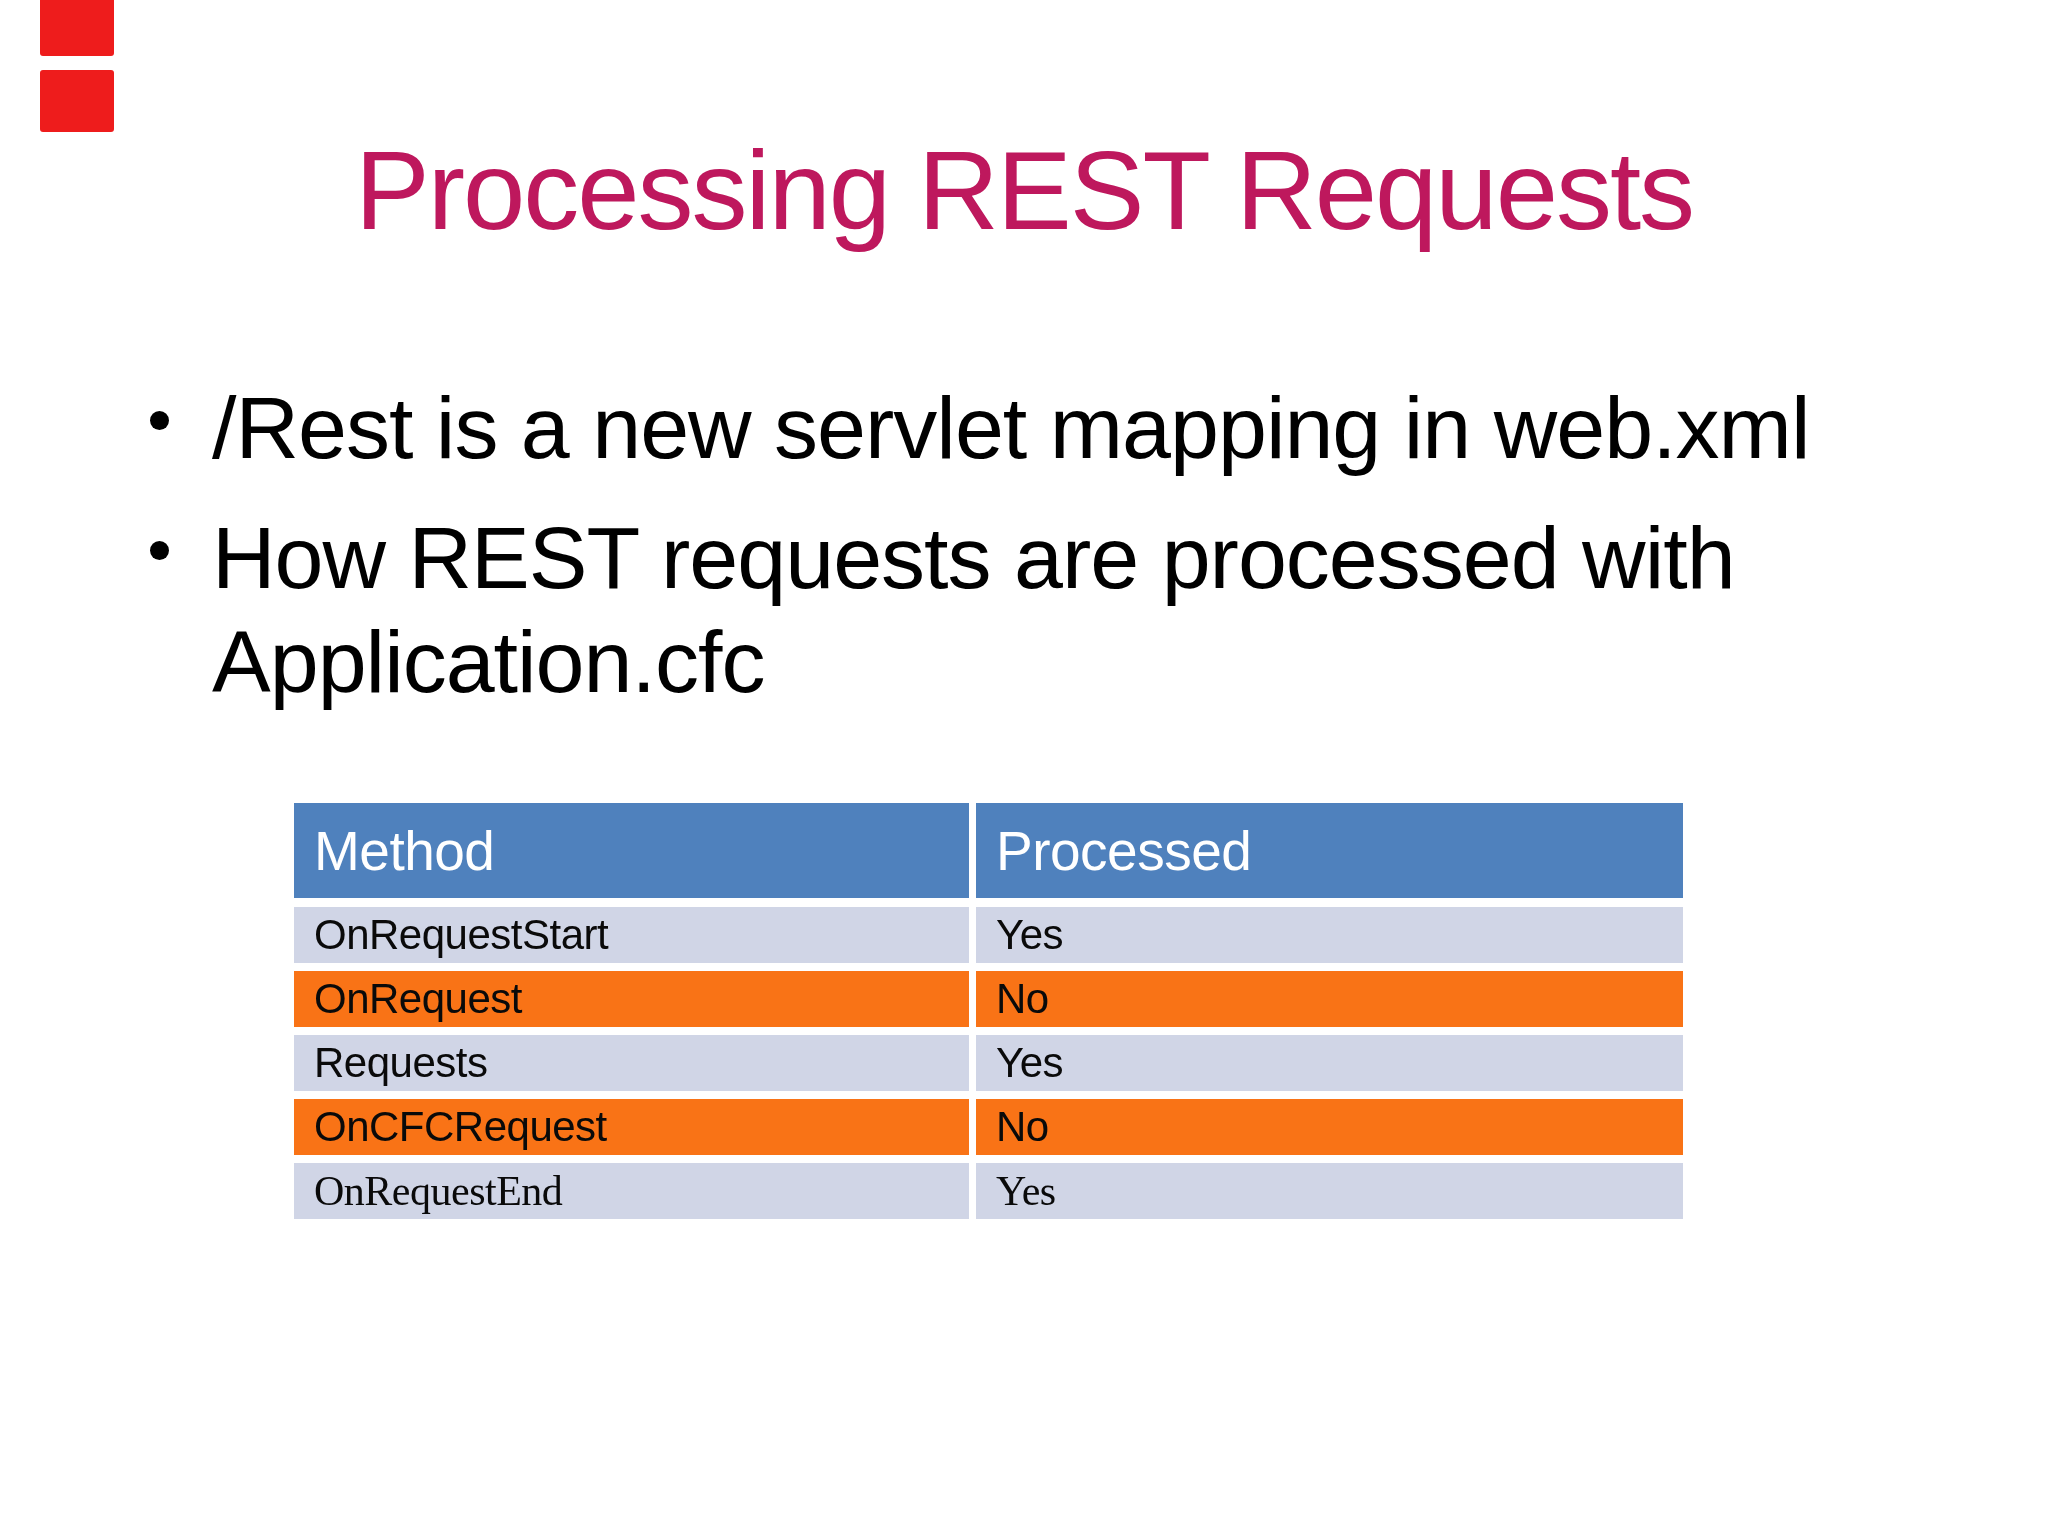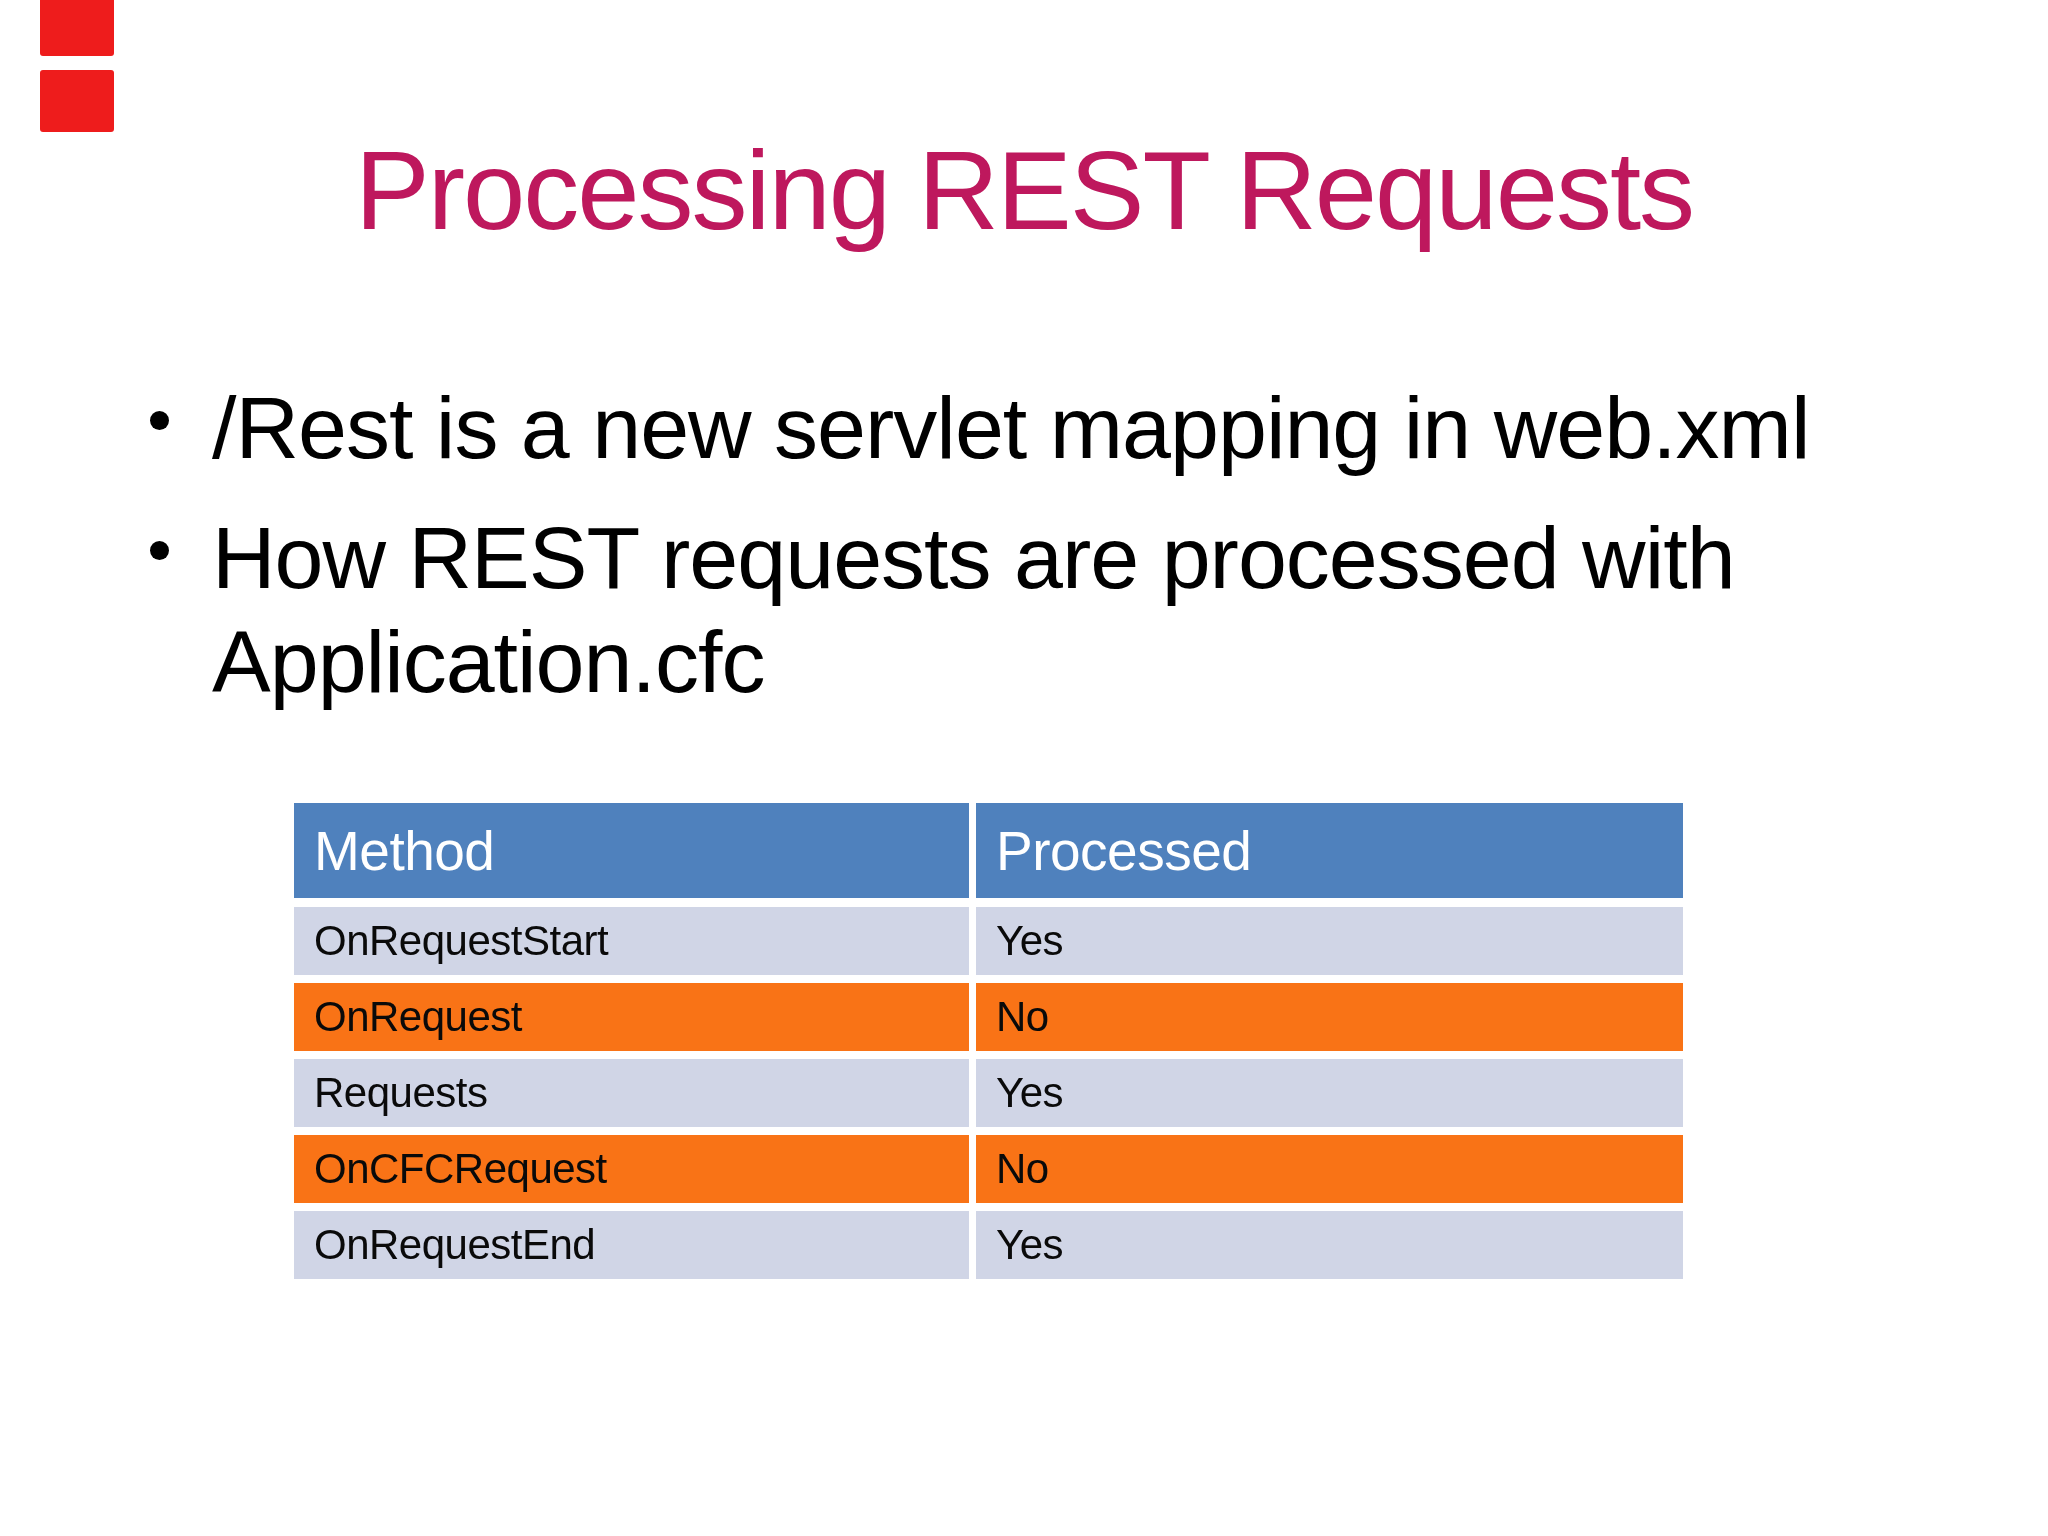--- a/index.html
+++ b/index.html
@@ -49,22 +49,22 @@
   .tr,.thead{display:flex;}
   .col1{width:675px;margin-right:7px;}
   .col2{width:707px;}
   .thead{height:95px;margin-bottom:9px;}
   .th{
     background:#4f81bd;color:#ffffff;
     font-size:55px;font-weight:normal;letter-spacing:-0.5px;
     display:flex;align-items:center;
     padding-left:20px;box-sizing:border-box;
   }
-  .tr{height:68px;margin-bottom:8px;}
-  .tr:last-child{margin-bottom:0;}
+  .tr{height:56px;margin-bottom:8px;}
+  .tr:last-child{margin-bottom:0;font-family:Liberation Serif, serif;}
   .td{
     font-size:42px;letter-spacing:-0.5px;color:#0a0a0a;
     display:flex;align-items:center;
     padding-left:20px;box-sizing:border-box;
   }
   .tr.dark .td{background:#d0d5e6;}
   .tr.light .td{background:#f97316;text-align:center;}
 </style>
 </head>
 <body>

